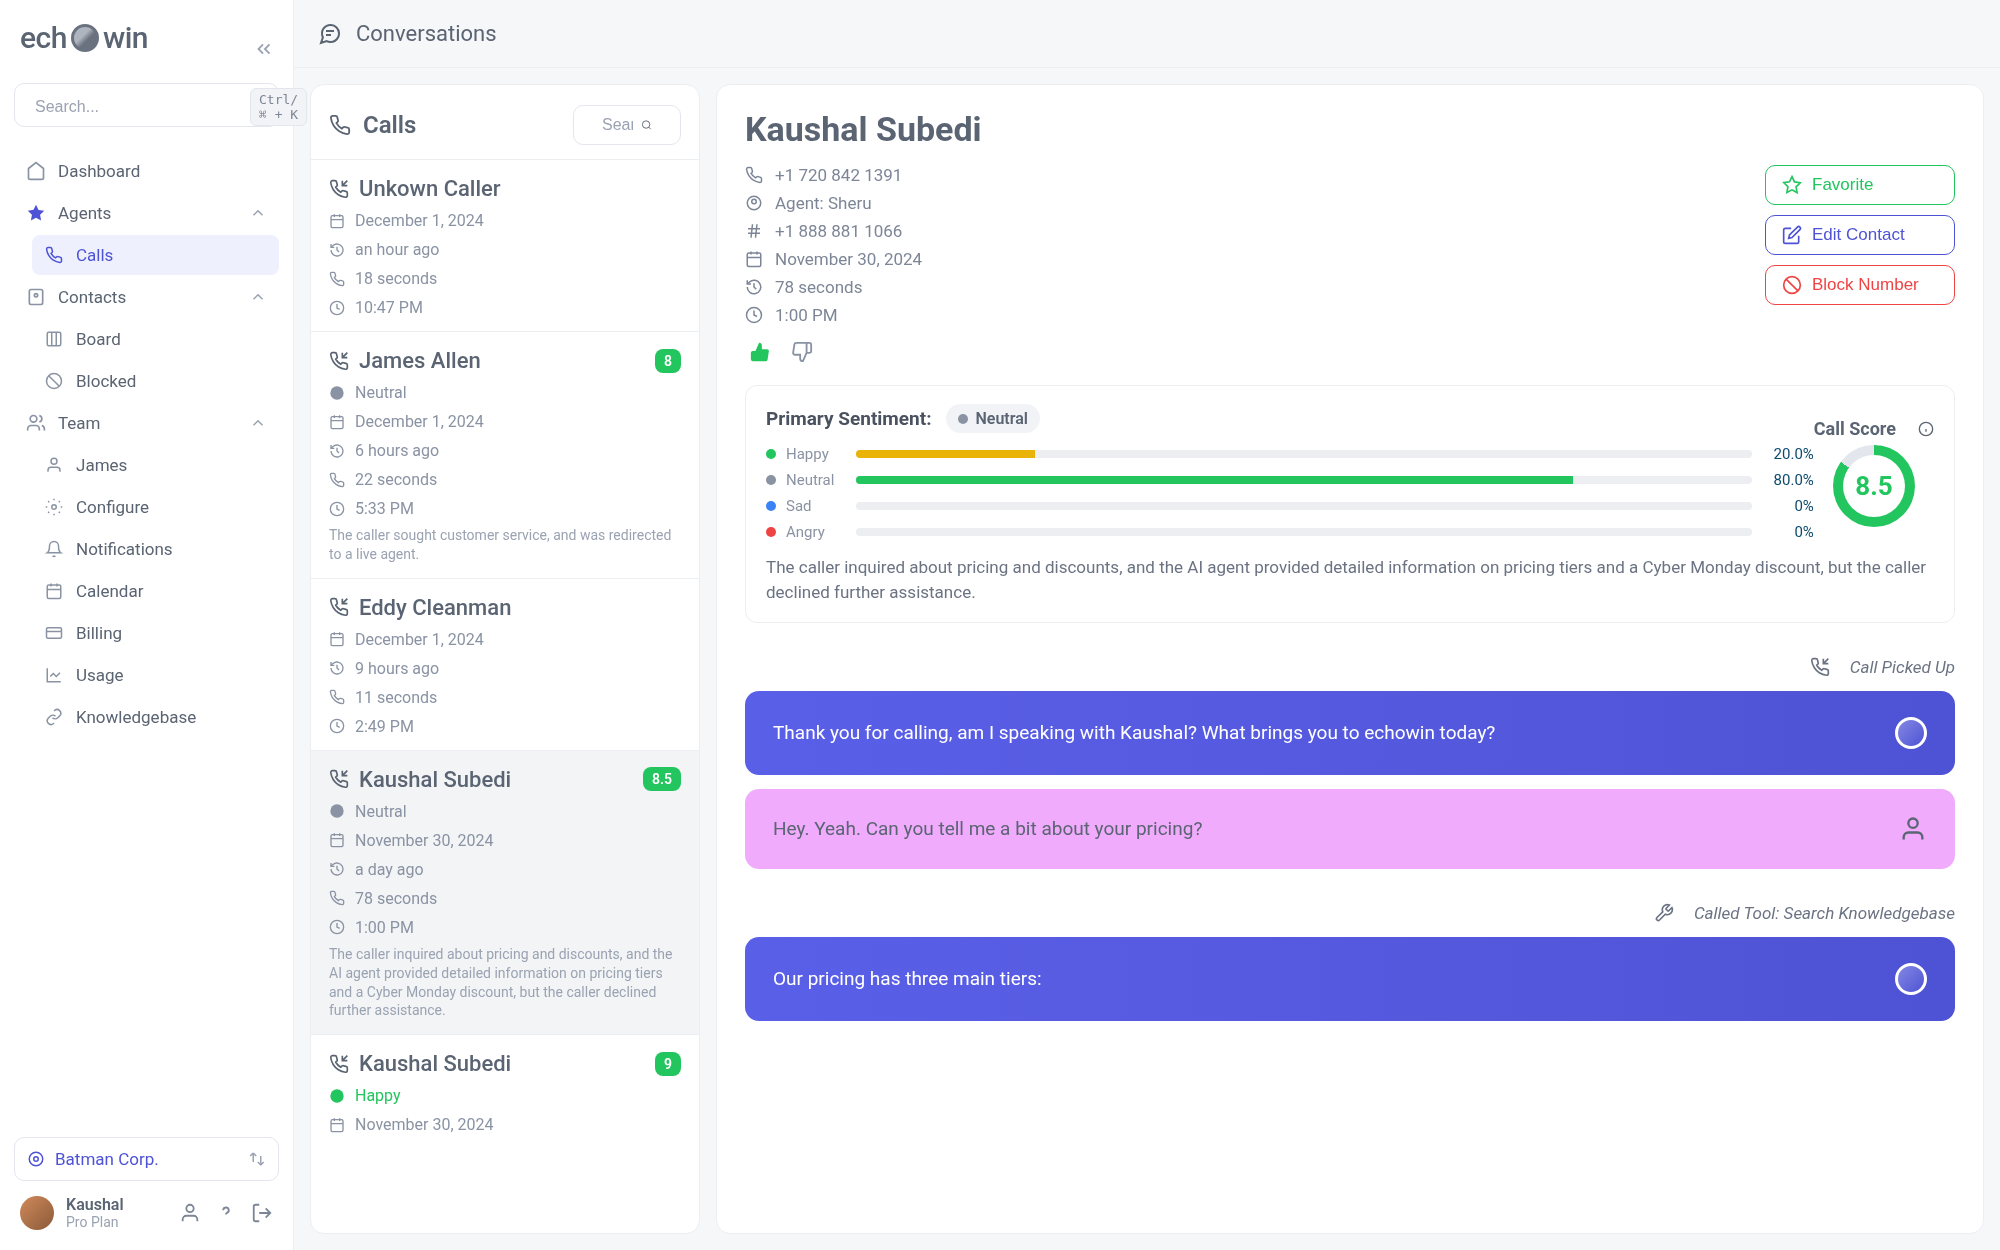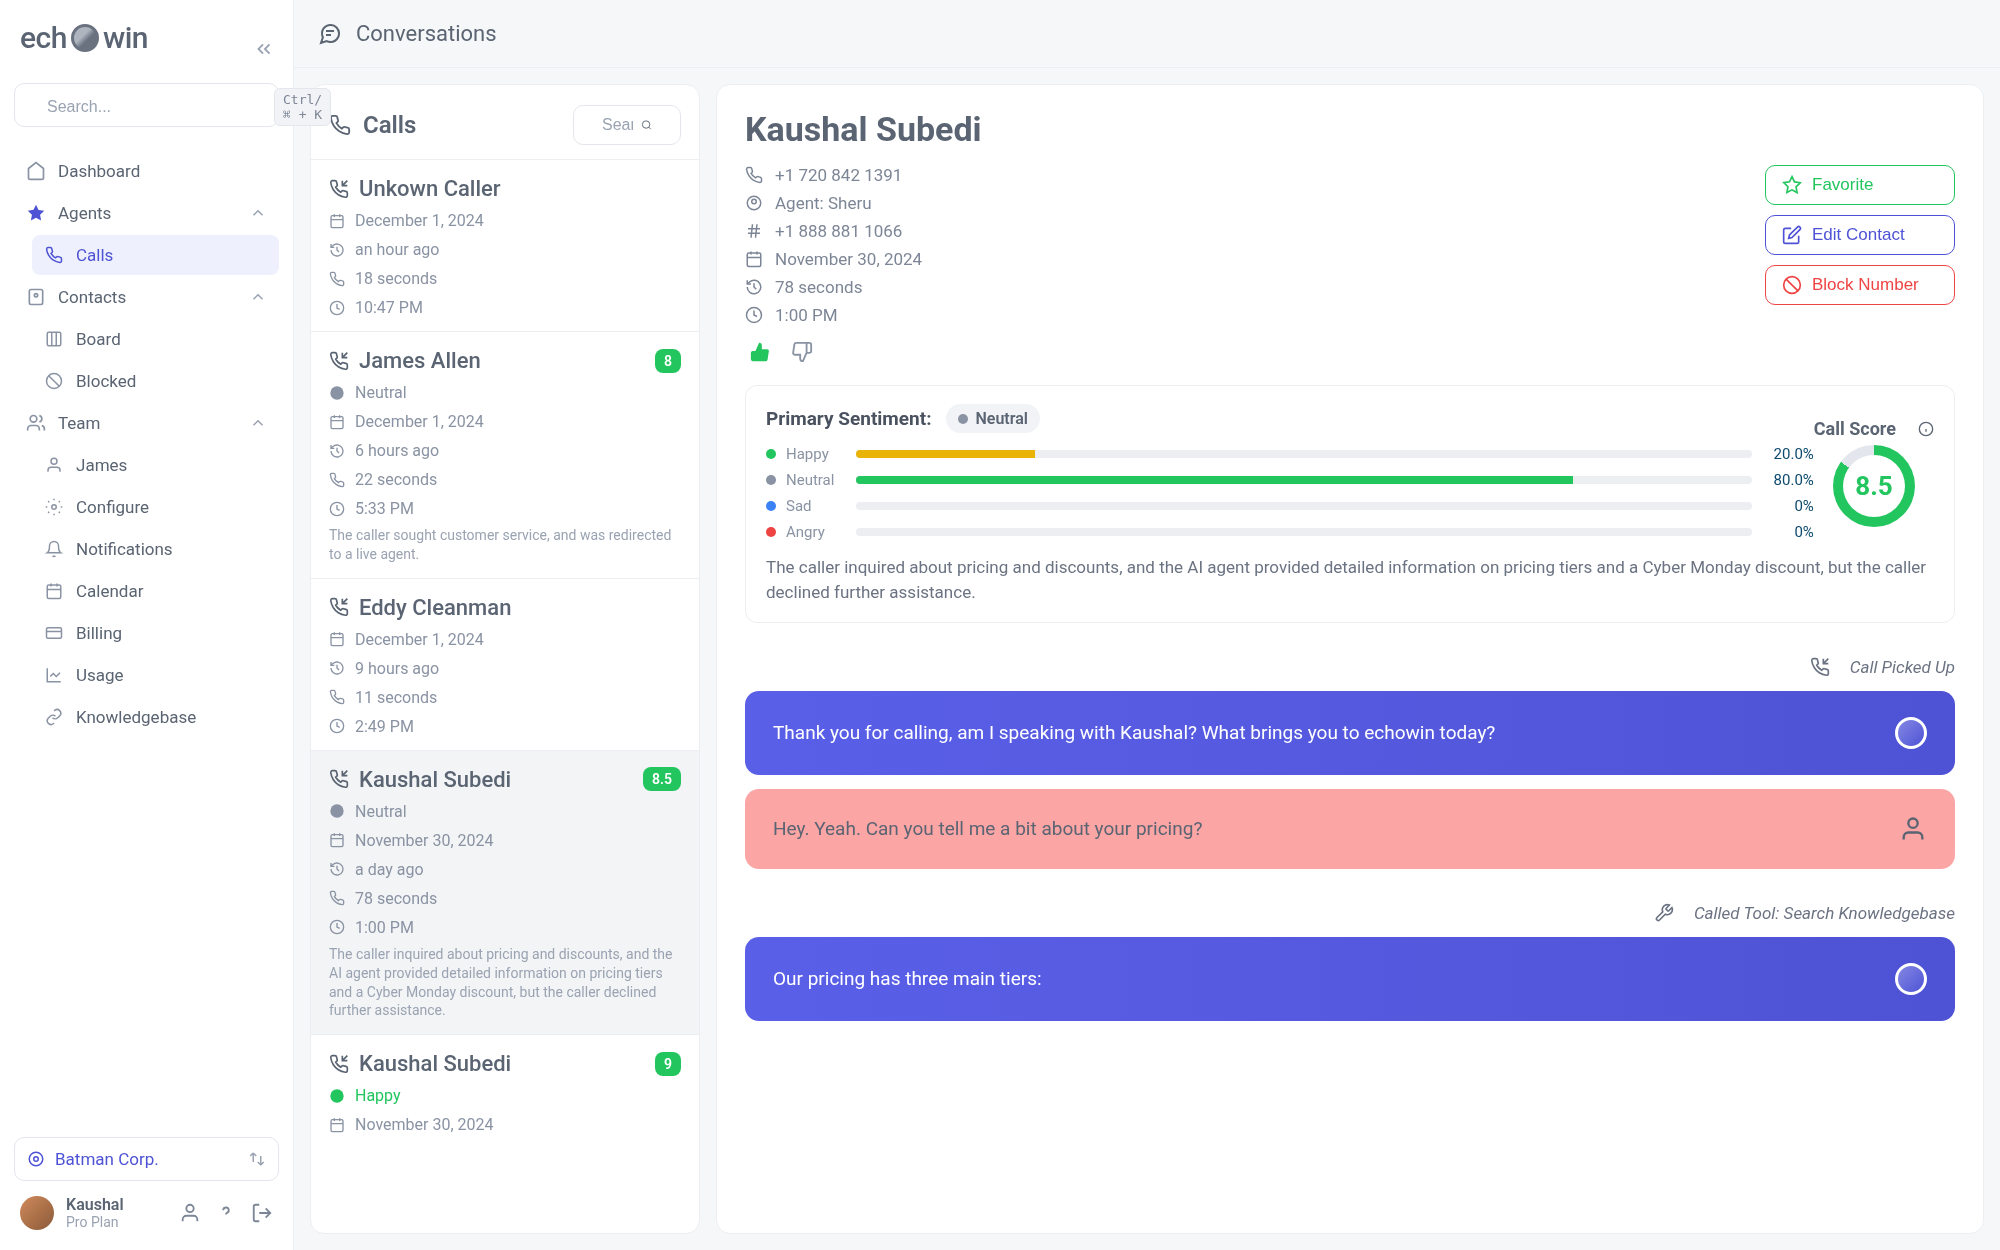--- a/index.html
+++ b/index.html
@@ -5,21 +5,21 @@
 * { box-sizing: border-box; margin: 0; padding: 0; }
 body { font-family: -apple-system, BlinkMacSystemFont, "Segoe UI", Roboto, sans-serif; background: #f6f7f9; color: #5a6472; width: 2000px; height: 1250px; overflow: hidden; display: flex; }
 svg { display: block; }
 
 
 .sidebar { width: 294px; background: #fff; border-right: 1px solid #eceef2; display: flex; flex-direction: column; padding: 20px 14px; position: relative; }
 .logo { display: flex; align-items: center; gap: 4px; font-size: 30px; font-weight: 500; color: #5a6472; padding-left: 6px; letter-spacing: -0.5px; }
 .logo-ring { width: 28px; height: 28px; border-radius: 50%; border: 3px solid #6a7280; background: linear-gradient(135deg, #aeb5bf 40%, #6a7280 60%); display: inline-block; }
 .collapse-btn { position: absolute; right: 18px; top: 38px; color: #9aa3b2; cursor: pointer; }
 
-.search-box { margin-top: 28px; border: 1px solid #e3e6ec; border-radius: 10px; height: 44px; display: flex; align-items: center; padding: 4px 10px 0 12px; gap: 20px; color: #9aa3b2; font-size: 16px; }
+.search-box { margin-top: 28px; border: 1px solid #e3e6ec; border-radius: 10px; height: 44px; display: flex; align-items: center; padding: 4px 10px 0 12px; gap: 8px; color: #9aa3b2; font-size: 16px; }
 .search-box input { border: none; outline: none; flex: 1; font-size: 16px; color: #5a6472; background: transparent; }
 .search-box input::placeholder { color: #9aa3b2; }
 .kbd { background: #f1f3f6; border: 1px solid #e3e6ec; border-radius: 6px; padding: 3px 8px; font-size: 13px; color: #7d8696; font-family: ui-monospace, monospace; }
 
 .nav { margin-top: 24px; display: flex; flex-direction: column; gap: 2px; }
 .nav-item { display: flex; align-items: center; gap: 12px; padding: 10px 12px; border-radius: 8px; color: #5a6472; font-size: 17px; cursor: pointer; }
 .nav-item .icon { width: 20px; height: 20px; color: #8a93a3; flex-shrink: 0; display: flex; align-items: center; justify-content: center; }
 .nav-item.active .icon { color: #4e53d5; }
 .nav-item.selected { background: #eef0fd; color: #4e53d5; }
 .nav-item.selected .icon { color: #4e53d5; }
@@ -85,21 +85,21 @@
 .sent-row .name { width: 60px; color: #8a93a3; }
 .sent-row .dot { width: 10px; height: 10px; border-radius: 50%; }
 .bar { flex: 1; height: 8px; background: #eceef2; border-radius: 4px; overflow: hidden; }
 .bar > div { height: 100%; }
 .pct { width: 52px; text-align: right; color: #0c4a6e; }
 .sent-summary { font-size: 17px; color: #6b7383; margin-top: 14px; line-height: 1.45; }
 
 .status-row { display: flex; justify-content: flex-end; align-items: center; gap: 20px; font-size: 17px; color: #6b7383; margin-top: 34px; font-style: italic; }
 .msg { border-radius: 14px; padding: 26px 28px; font-size: 19px; display: flex; align-items: center; gap: 18px; margin-top: 14px; }
 .msg-ai { background: linear-gradient(90deg,#5a5fe8,#4e53d5); color: #fff; }
-.msg-user { background: #fca5a5; color: #5a6472; }
+.msg-user { background: #f0abfc; color: #5a6472; }
 .msg .text { flex: 1; line-height: 1.4; }
 .msg .bubble-icon { width: 32px; height: 32px; border: 3px solid #fff; border-radius: 50%; flex-shrink: 0; background: linear-gradient(135deg, rgba(255,255,255,0.3), rgba(255,255,255,0)); }
 .msg .user-icon { color: #5a6472; }
 </style>
 </head>
 <body>
 
 <svg width="0" height="0" style="position:absolute">
   <defs>
     <g id="i-phone">

